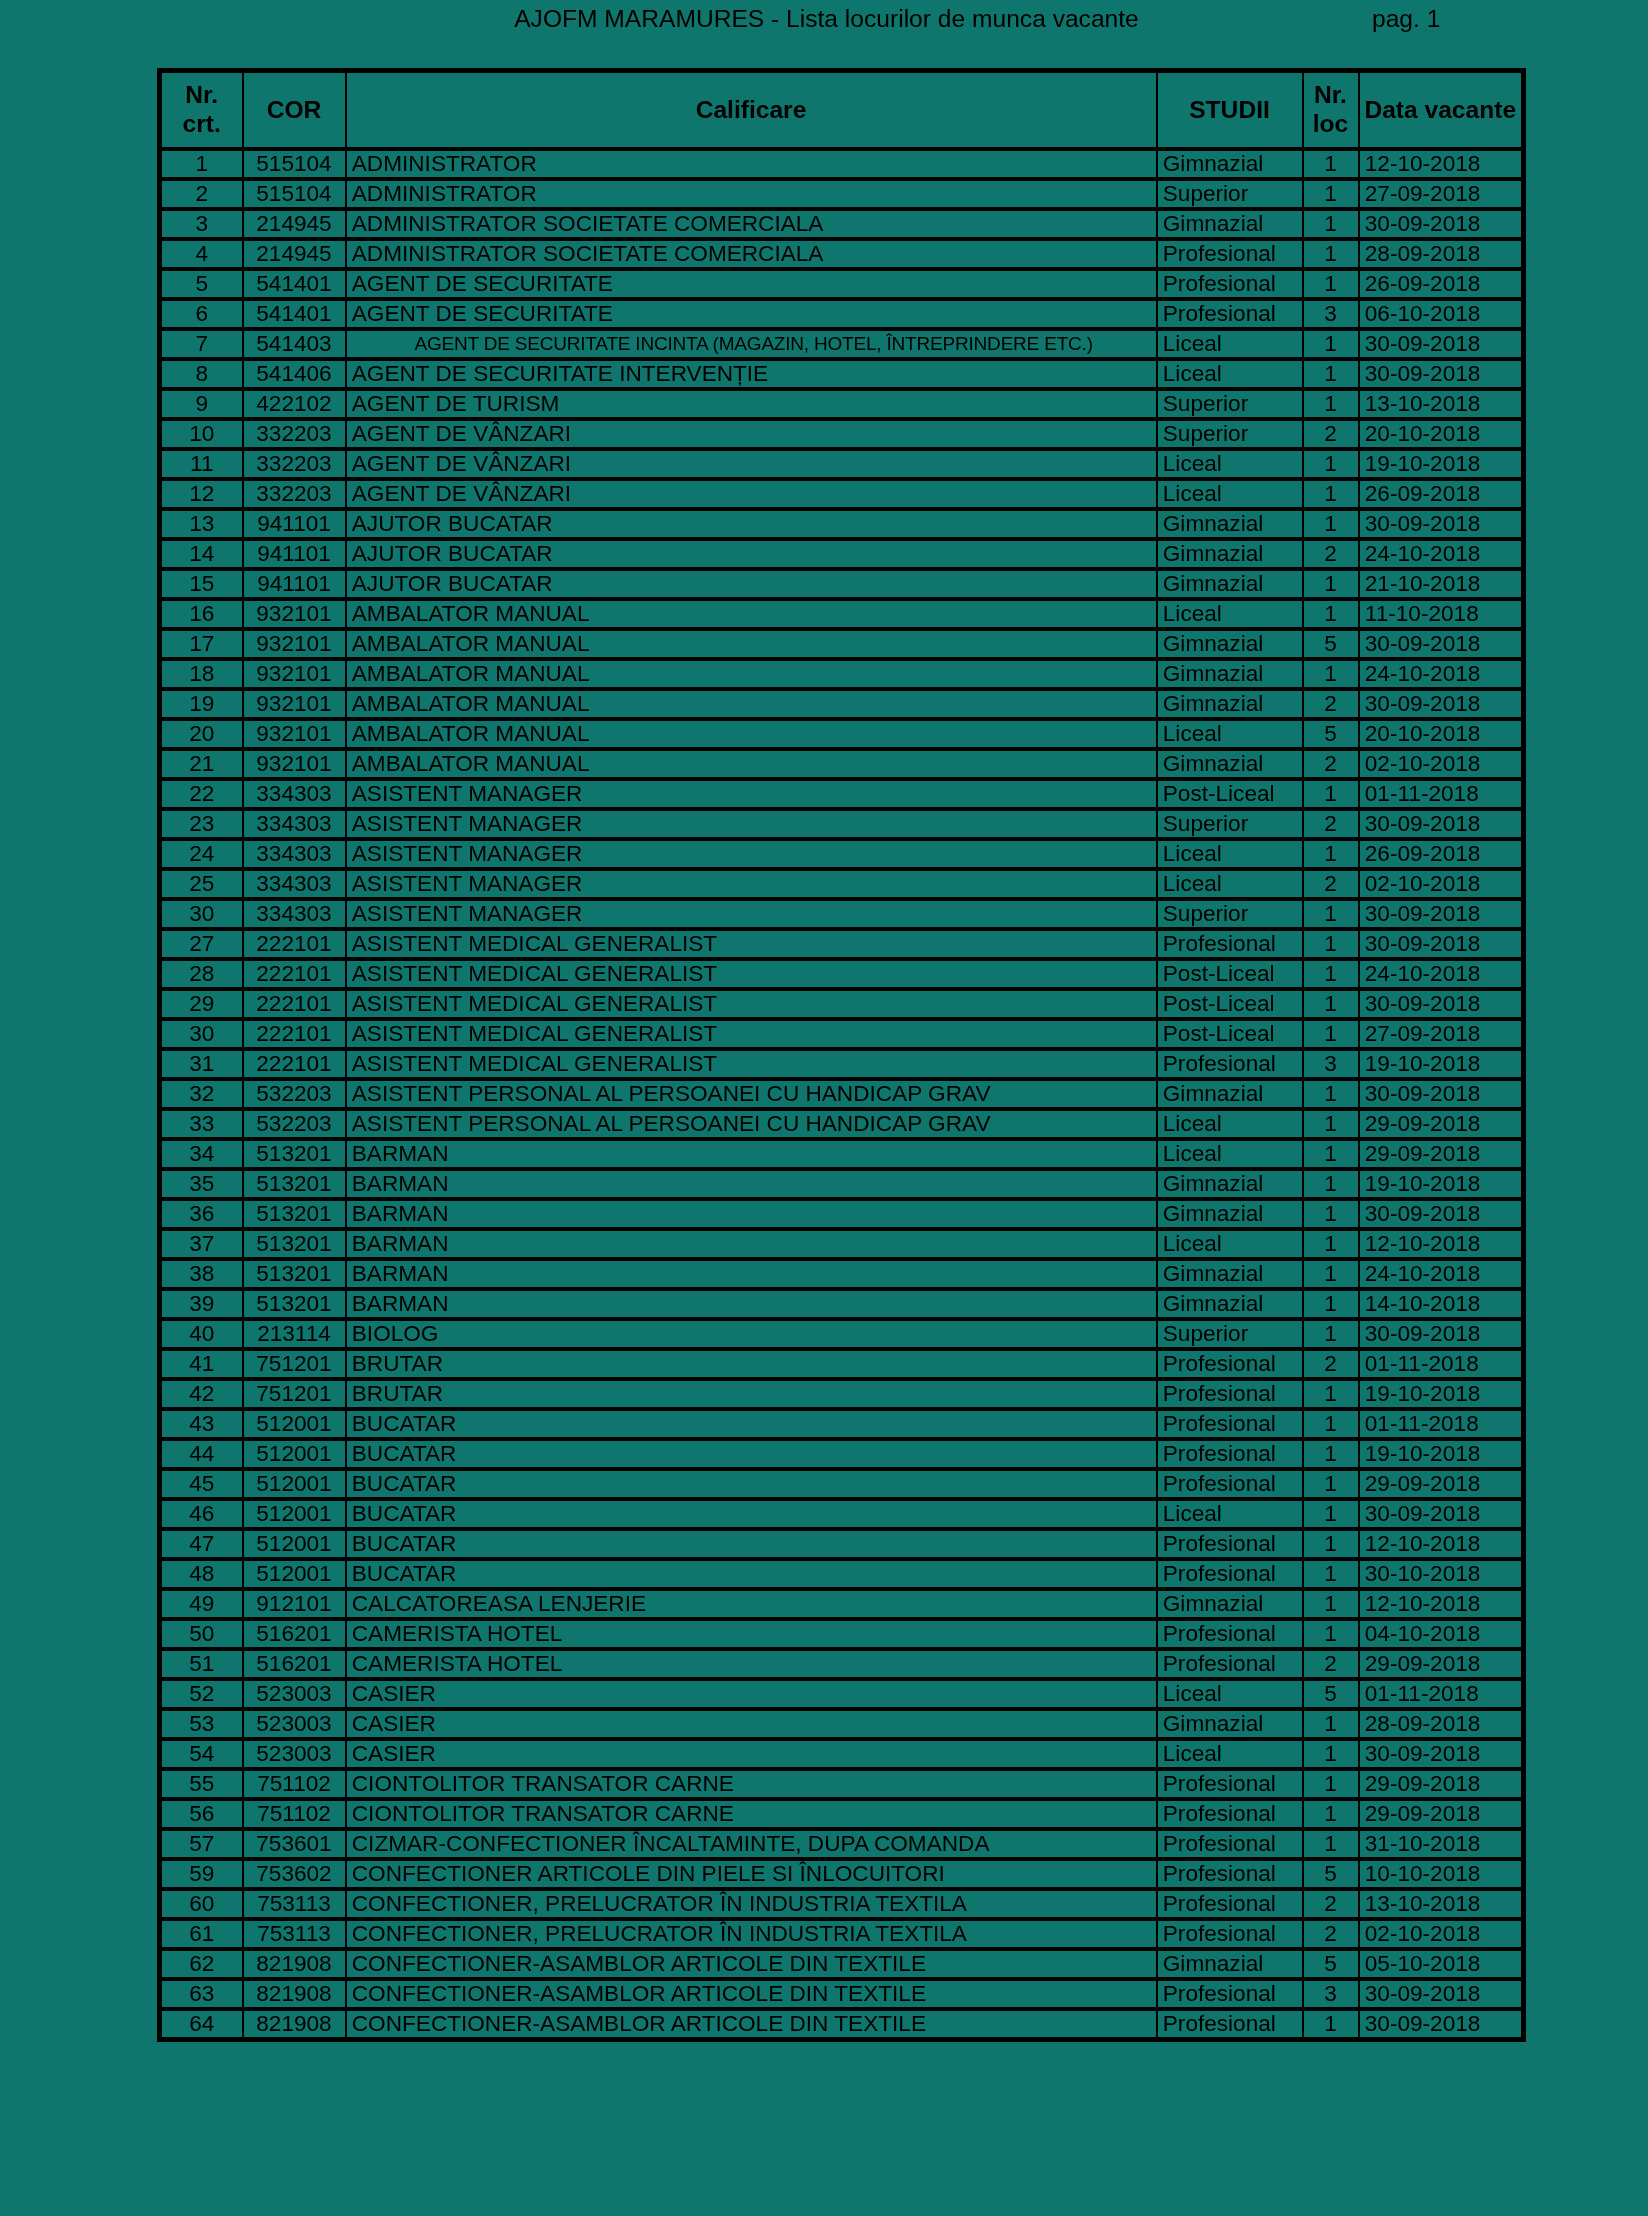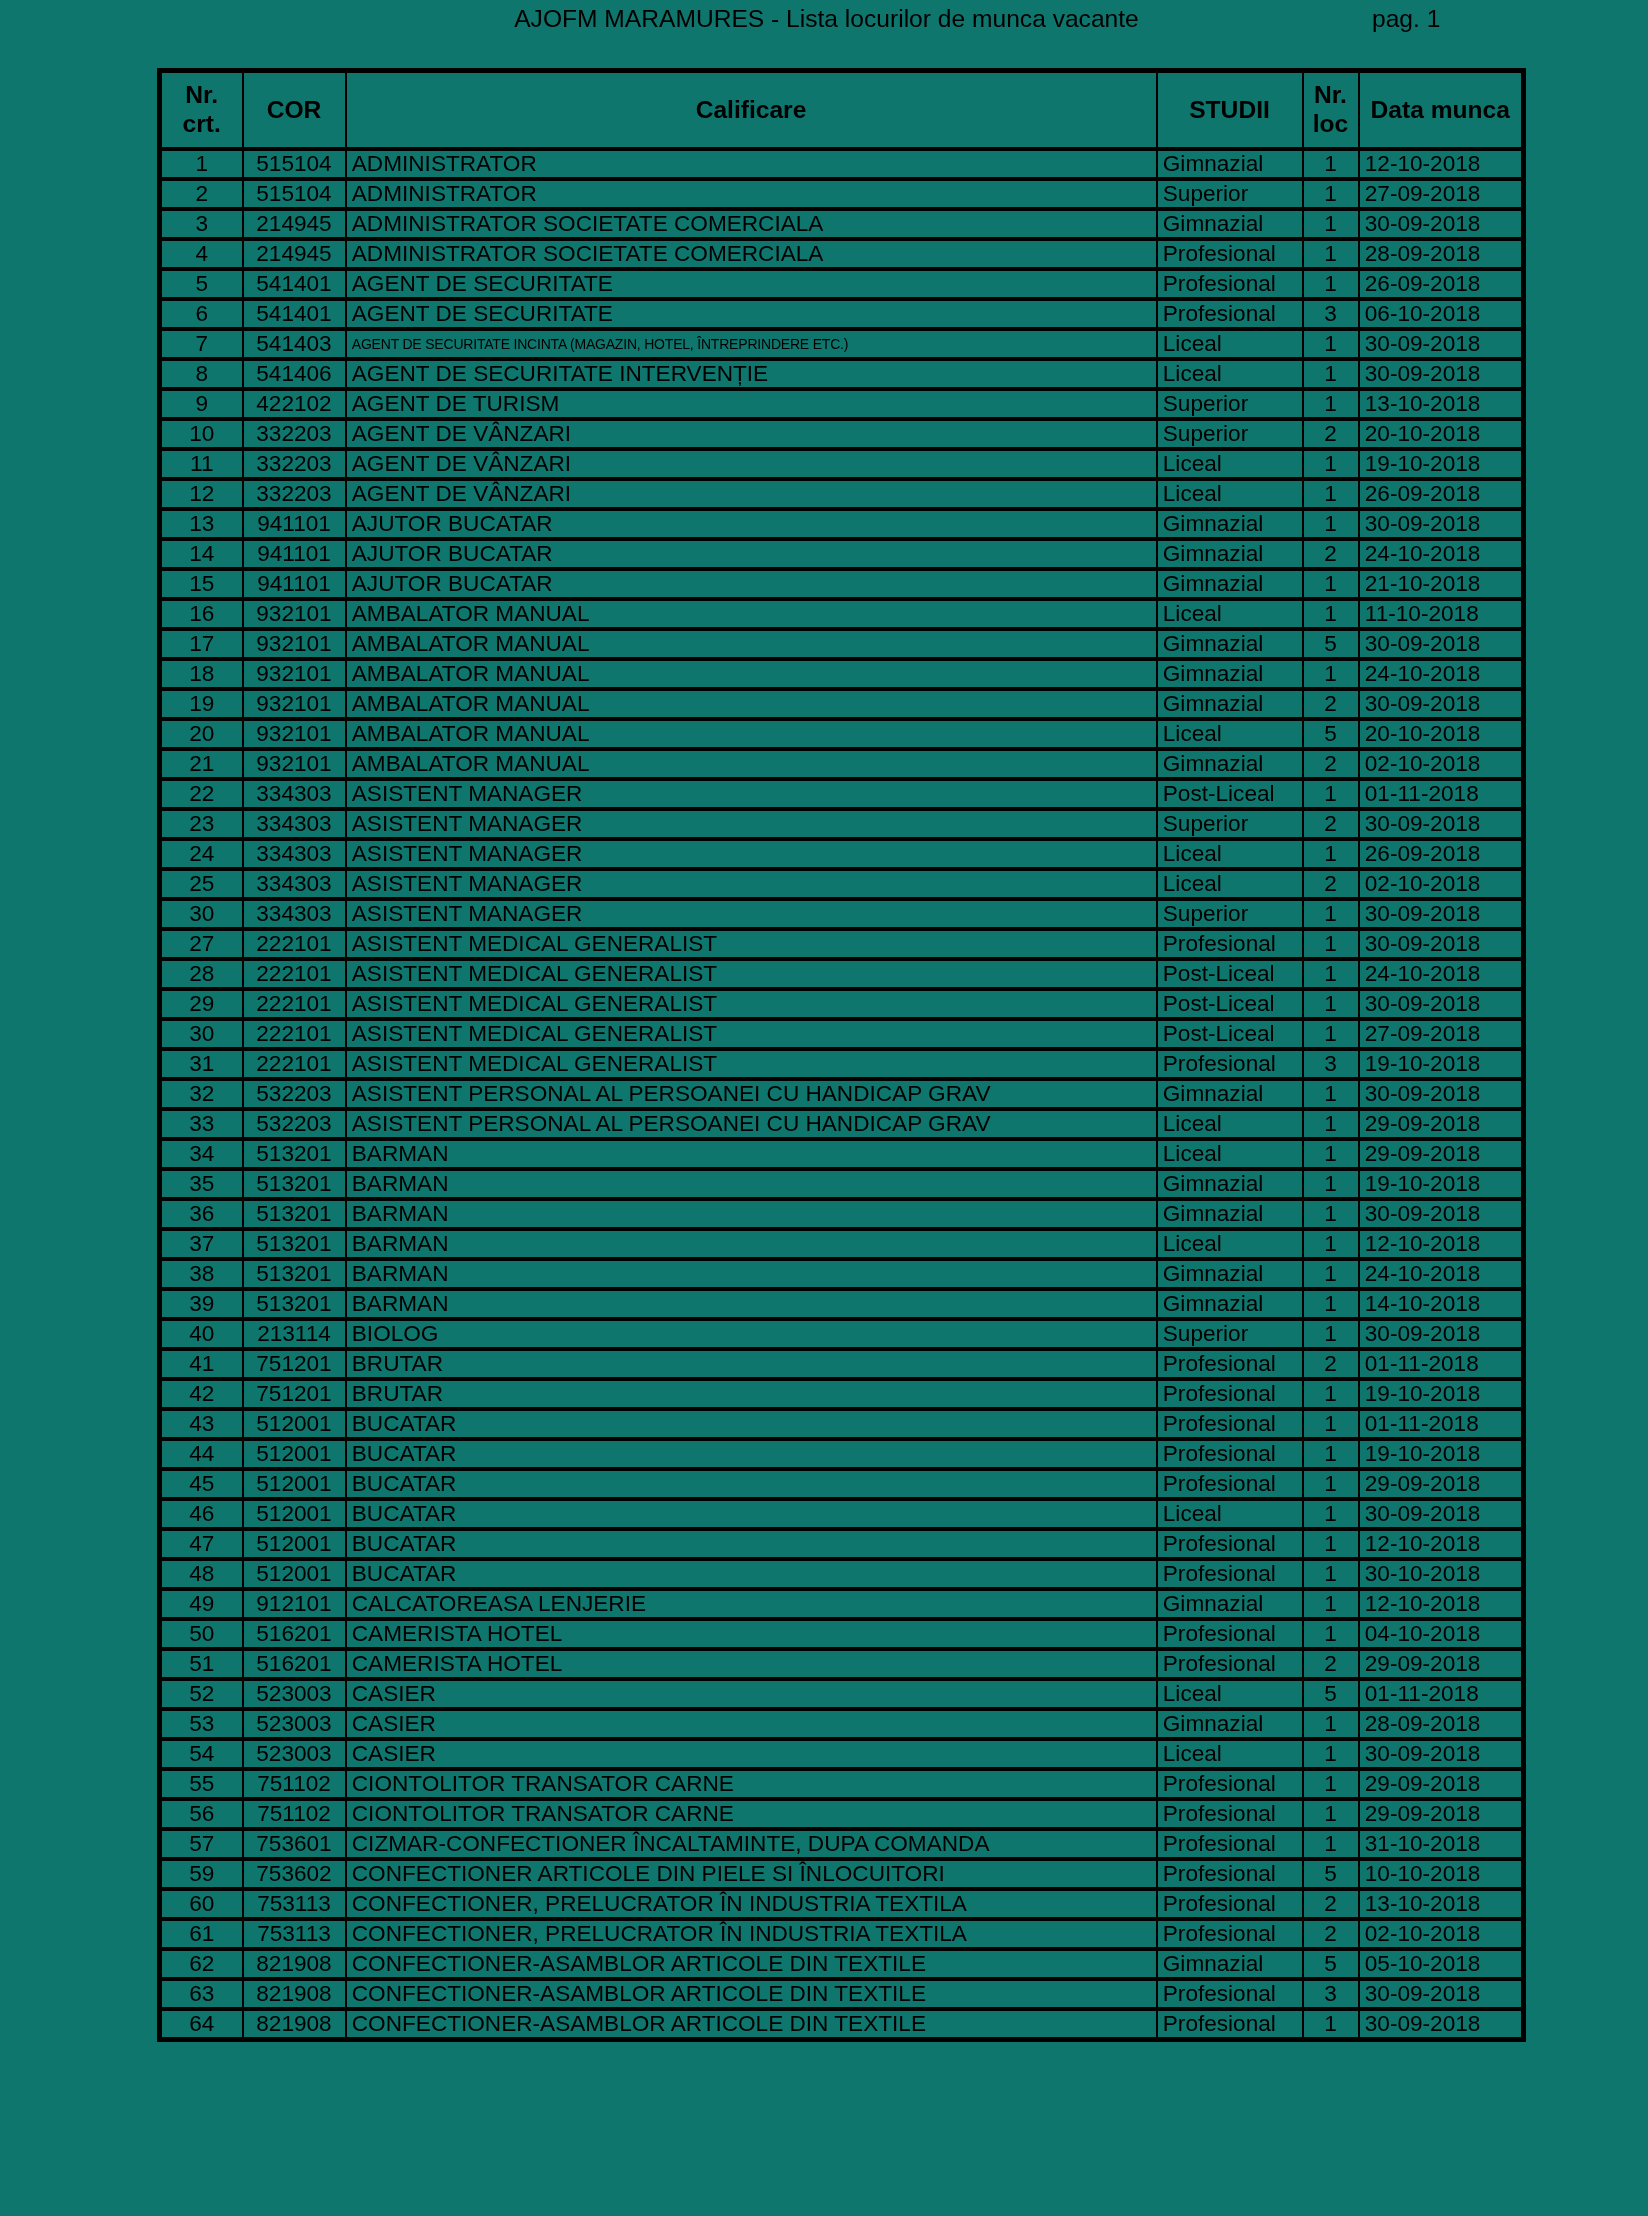--- a/index.html
+++ b/index.html
@@ -61,21 +61,21 @@
     text-align: center;
     line-height: 1.15;
   }
   td { font-size: 22.6px; }
   td.c-nr   { text-align: center; }
   td.c-cor  { text-align: center; }
   td.c-cal  { text-align: left; padding-left: 5.3px; }
   td.c-stud { text-align: left; padding-left: 5.3px; }
   td.c-loc  { text-align: center; }
   td.c-data { text-align: left; padding-left: 5.3px; }
-  tr.small td.c-cal { font-size: 14px; letter-spacing: -0.2px; }
+  tr.small td.c-cal { font-size: 19px; letter-spacing: -0.2px; text-align: center; }
 </style>
 </head>
 <body>
 
 <div class="page">
 
   <div class="doc-title">AJOFM MARAMURES - Lista locurilor de munca vacante</div>
 
   <div class="page-number">pag. 1</div>
 
@@ -94,21 +94,21 @@
           <span>Nr.</span><br>
           <span>crt.</span>
         </th>
         <th>COR</th>
         <th>Calificare</th>
         <th>STUDII</th>
         <th>
           <span>Nr.</span><br>
           <span>loc</span>
         </th>
-        <th>Data munca</th>
+        <th>Data vacante</th>
       </tr>
     </thead>
     <tbody id="rows-body">
         <tr>
       <td class="c-nr">1</td>
       <td class="c-cor">515104</td>
       <td class="c-cal">ADMINISTRATOR</td>
       <td class="c-stud">Gimnazial</td>
       <td class="c-loc">1</td>
       <td class="c-data">12-10-2018</td>

